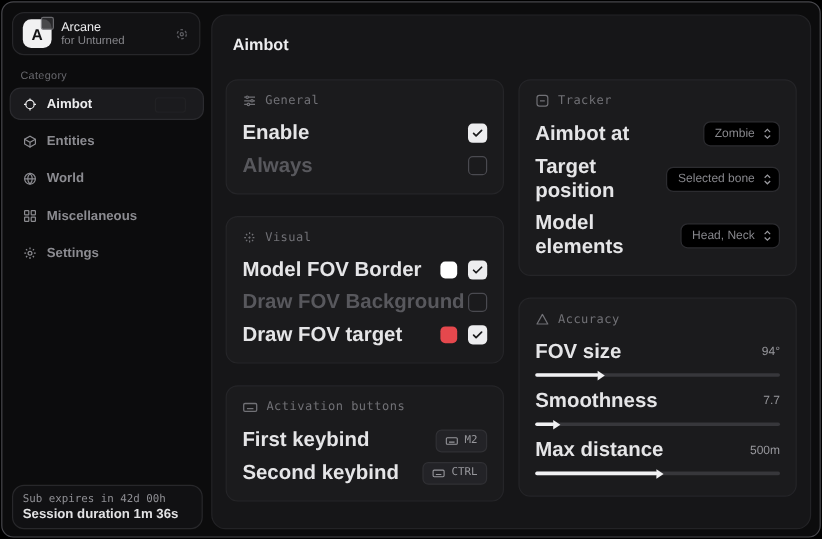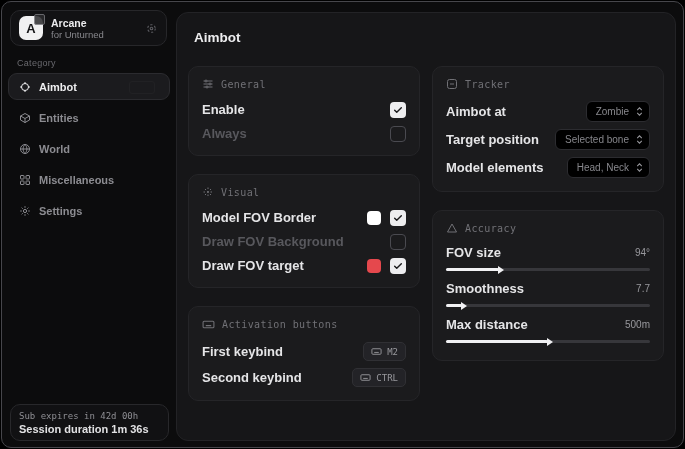--- a/index.html
+++ b/index.html
@@ -11,21 +11,21 @@
   
   .sidebar{position:absolute;left:0;top:0;bottom:0;width:174px;}
   .app-card{position:absolute;left:8px;top:8px;width:157px;height:36px;
             border:1px solid #27272a;background:#121214;border-radius:10px;
             display:flex;align-items:center;gap:8px;padding:0 8px;box-sizing:border-box;}
   .logo{width:24px;height:24px;border-radius:7px;background:#f1f1f2;color:#131315;
         display:flex;align-items:center;justify-content:center;
         font-weight:700;font-size:13px;position:relative;flex:none;}
   .logo::after{content:"";position:absolute;right:-2px;top:-2px;width:9px;height:9px;
         border:1px solid #77777c;border-radius:2px;background:#2c2c2f;opacity:.85;}
-  .app-name{font-size:10.5px;font-weight:700;color:#ececee;line-height:12px;}
+  .app-name{font-size:10.5px;font-weight:400;color:#ececee;line-height:12px;}
   .app-sub{font-size:9.5px;color:#88888d;line-height:11px;}
   .app-sync{margin-left:auto;color:#5b5b60;display:flex;flex:none;cursor:pointer;}
 
   .cat-label{position:absolute;left:15px;top:56px;font-size:9px;color:#69696e;letter-spacing:.3px;}
   .nav{position:absolute;left:6px;right:6px;top:71px;display:flex;flex-direction:column;gap:4px;}
   .nav-item{height:25px;display:flex;align-items:center;gap:8px;padding:0 10px;
             border-radius:9px;color:#8c8c91;font-size:11px;font-weight:600;
             border:1px solid transparent;cursor:pointer;position:relative;}
   .nav-item.sel{background:#1b1b1e;border-color:#2b2b2f;color:#ededef;}
   .nav-item .nicon{display:flex;flex:none;}
@@ -47,21 +47,21 @@
   .col{flex:1;display:flex;flex-direction:column;gap:18px;min-width:0;}
 
   .card{background:#1b1b1d;border:1px solid #252528;border-radius:10px;
         padding:11px 13px 13px;box-sizing:border-box;}
   .card-head{display:flex;align-items:center;gap:7px;color:#717176;
              font-family:"DejaVu Sans Mono",monospace;font-size:10px;
              letter-spacing:.4px;margin-bottom:11px;}
   .card-head svg{flex:none;}
   .row{display:flex;align-items:center;min-height:17px;margin-top:7px;}
   .row:first-of-type{margin-top:0;}
-  .rlabel{font-size:13px;font-weight:600;color:#e5e5e7;}
+  .rlabel{font-size:17px;font-weight:600;color:#e5e5e7;}
   .rlabel.dim{color:#58585d;}
   .rspace{flex:1;}
 
   .checkbox{width:16px;height:16px;border-radius:4px;box-sizing:border-box;cursor:pointer;
             display:flex;align-items:center;justify-content:center;flex:none;}
   .checkbox.on{background:#ededef;}
   .checkbox.off{border:1.5px solid #4a4a50;background:transparent;}
   .swatch{width:14px;height:14px;border-radius:4px;margin-right:9px;cursor:pointer;flex:none;}
 
   .keybtn{display:flex;align-items:center;gap:5px;height:17px;padding:0 7px;

